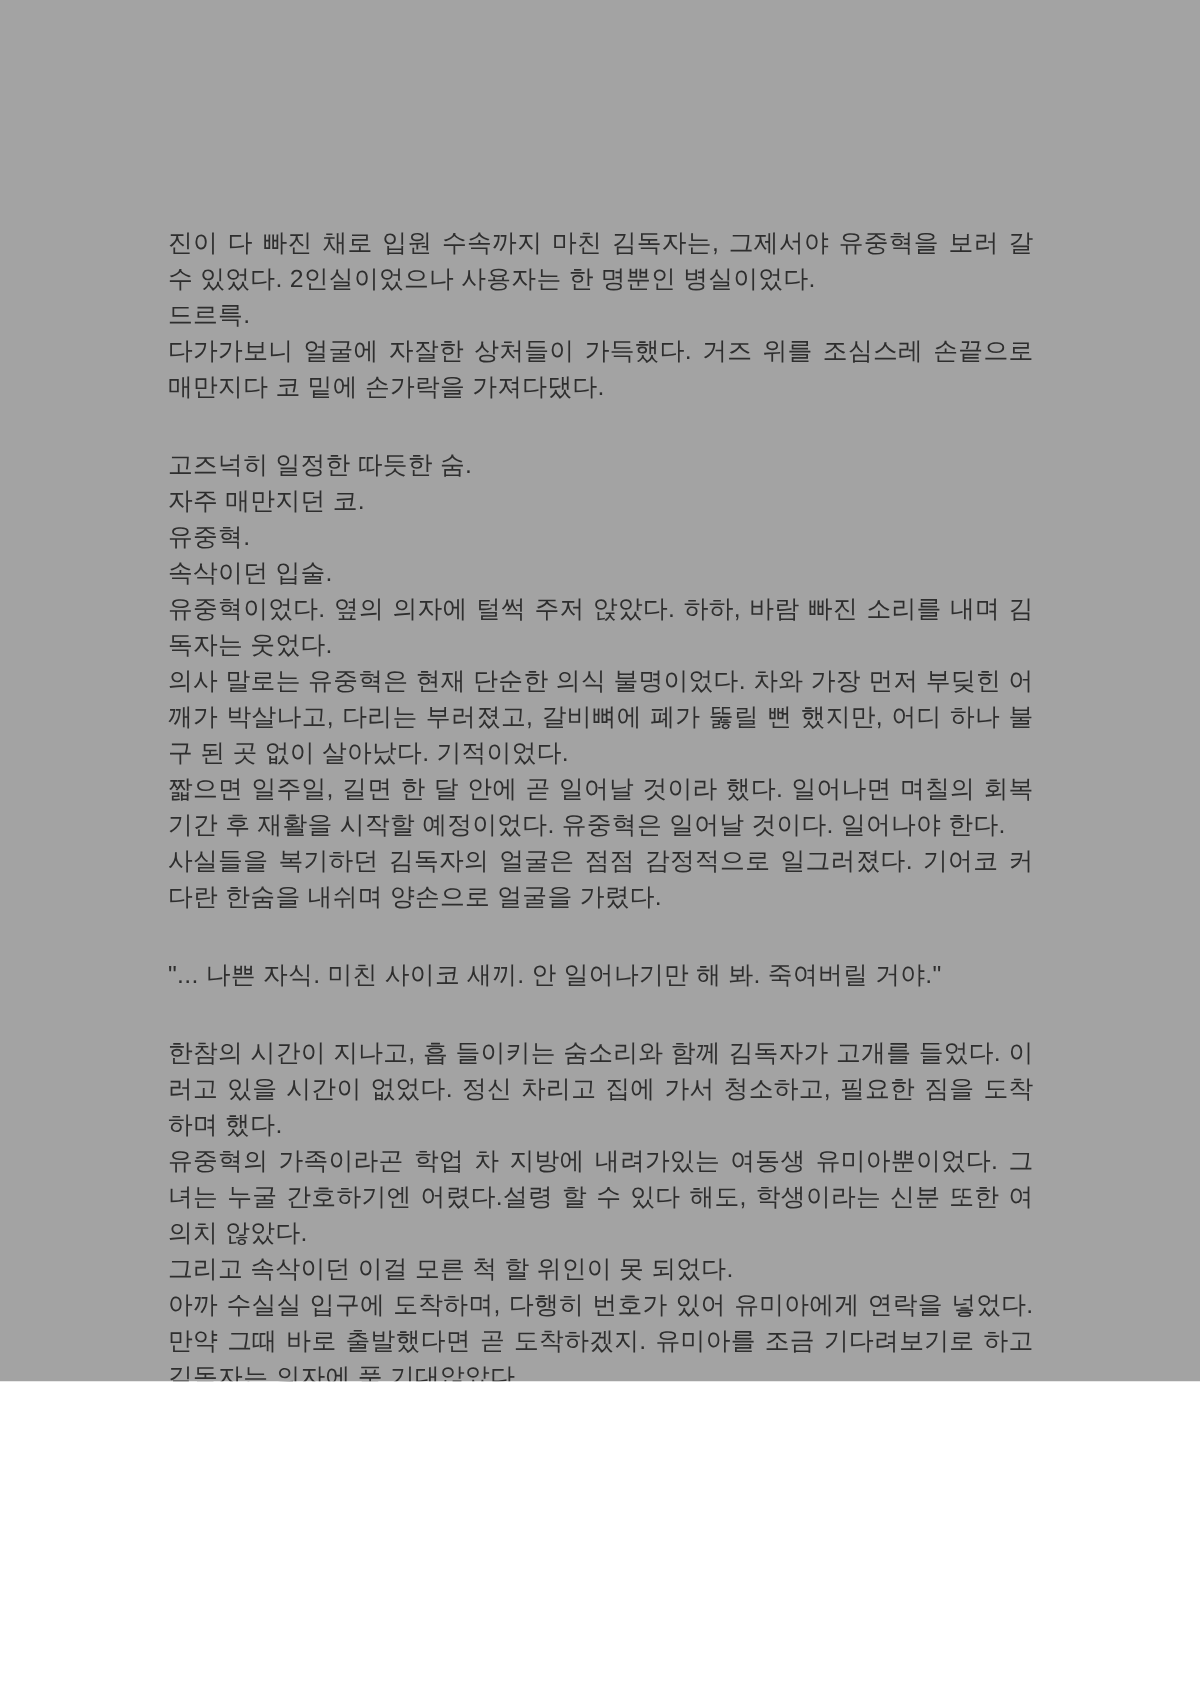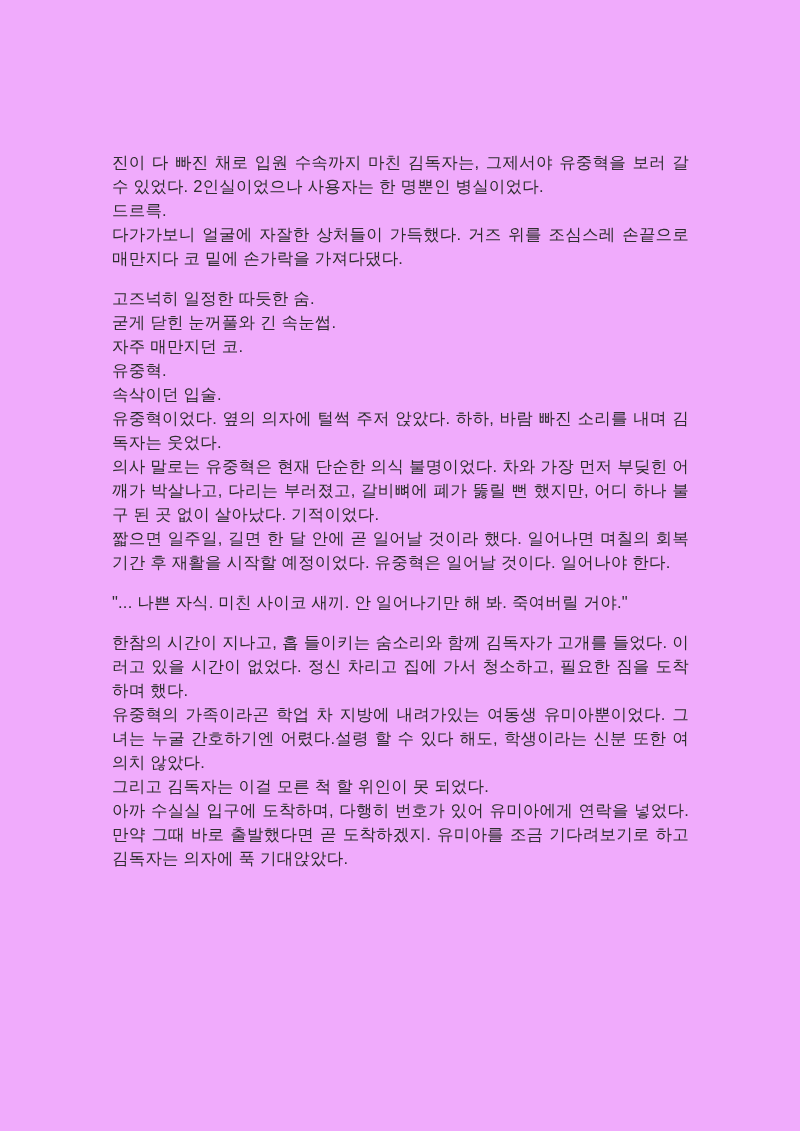--- a/index.html
+++ b/index.html
@@ -3,59 +3,59 @@
 <meta charset="utf-8">
 <style>
   html, body {
     margin: 0;
     padding: 0;
     background: #ffffff;
   }
   .page {
     position: relative;
     width: 800px;
-    height: 1131px;
-    background: #f0abfc;
+    height: 921px;
+    background: #a3a3a3;
     overflow: hidden;
     font-family: "Liberation Sans", "DejaVu Sans", sans-serif;
   }
   .page-content {
     position: absolute;
     left: 112px;
     top: 150px;
     width: 577px;
   }
   .para {
     margin: 0;
     font-size: 16.5px;
     line-height: 24px;
     letter-spacing: 0.2px;
     color: #2e2e2e;
     text-align: justify;
     word-break: break-all;
   }
   .para.gap-before {
-    margin-top: 16px;
+    margin-top: 28px;
   }
 </style>
 </head>
 <body>
 
 <div class="page">
   <div class="page-content">
       <p class="para">진이 다 빠진 채로 입원 수속까지 마친 김독자는, 그제서야 유중혁을 보러 갈 수 있었다. 2인실이었으나 사용자는 한 명뿐인 병실이었다.</p>
       <p class="para">드르륵.</p>
       <p class="para">다가가보니 얼굴에 자잘한 상처들이 가득했다. 거즈 위를 조심스레 손끝으로 매만지다 코 밑에 손가락을 가져다댔다.</p>
       <p class="para gap-before">고즈넉히 일정한 따듯한 숨.</p>
-      <p class="para">굳게 닫힌 눈꺼풀와 긴 속눈썹.</p>
       <p class="para">자주 매만지던 코.</p>
       <p class="para">유중혁.</p>
       <p class="para">속삭이던 입술.</p>
       <p class="para">유중혁이었다. 옆의 의자에 털썩 주저 앉았다. 하하, 바람 빠진 소리를 내며 김독자는 웃었다.</p>
       <p class="para">의사 말로는 유중혁은 현재 단순한 의식 불명이었다. 차와 가장 먼저 부딪힌 어깨가 박살나고, 다리는 부러졌고, 갈비뼈에 폐가 뚫릴 뻔 했지만, 어디 하나 불구 된 곳 없이 살아났다. 기적이었다.</p>
       <p class="para">짧으면 일주일, 길면 한 달 안에 곧 일어날 것이라 했다. 일어나면 며칠의 회복기간 후 재활을 시작할 예정이었다. 유중혁은 일어날 것이다. 일어나야 한다.</p>
+      <p class="para">사실들을 복기하던 김독자의 얼굴은 점점 감정적으로 일그러졌다. 기어코 커다란 한숨을 내쉬며 양손으로 얼굴을 가렸다.</p>
       <p class="para gap-before">"... 나쁜 자식. 미친 사이코 새끼. 안 일어나기만 해 봐. 죽여버릴 거야."</p>
       <p class="para gap-before">한참의 시간이 지나고, 흡 들이키는 숨소리와 함께 김독자가 고개를 들었다. 이러고 있을 시간이 없었다. 정신 차리고 집에 가서 청소하고, 필요한 짐을 도착하며 했다.</p>
       <p class="para">유중혁의 가족이라곤 학업 차 지방에 내려가있는 여동생 유미아뿐이었다. 그녀는 누굴 간호하기엔 어렸다.설령 할 수 있다 해도, 학생이라는 신분 또한 여의치 않았다.</p>
-      <p class="para">그리고 김독자는 이걸 모른 척 할 위인이 못 되었다.</p>
+      <p class="para">그리고 속삭이던 이걸 모른 척 할 위인이 못 되었다.</p>
       <p class="para">아까 수실실 입구에 도착하며, 다행히 번호가 있어 유미아에게 연락을 넣었다. 만약 그때 바로 출발했다면 곧 도착하겠지. 유미아를 조금 기다려보기로 하고 김독자는 의자에 푹 기대앉았다.</p>
     </div>
 </div>
 
 </body></html>

